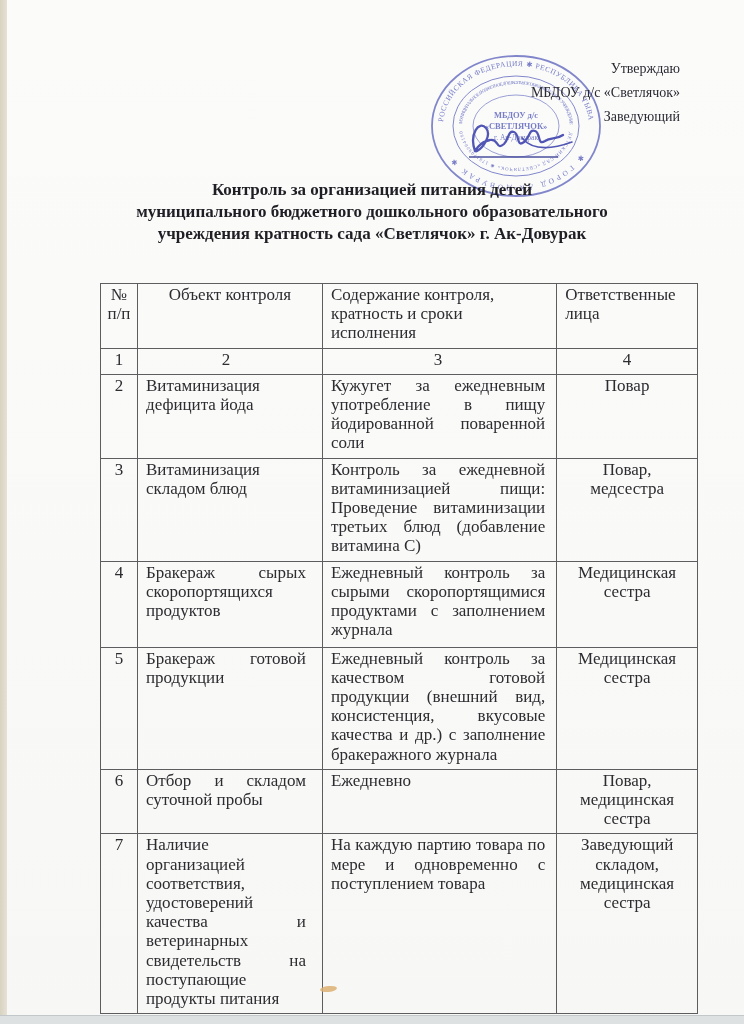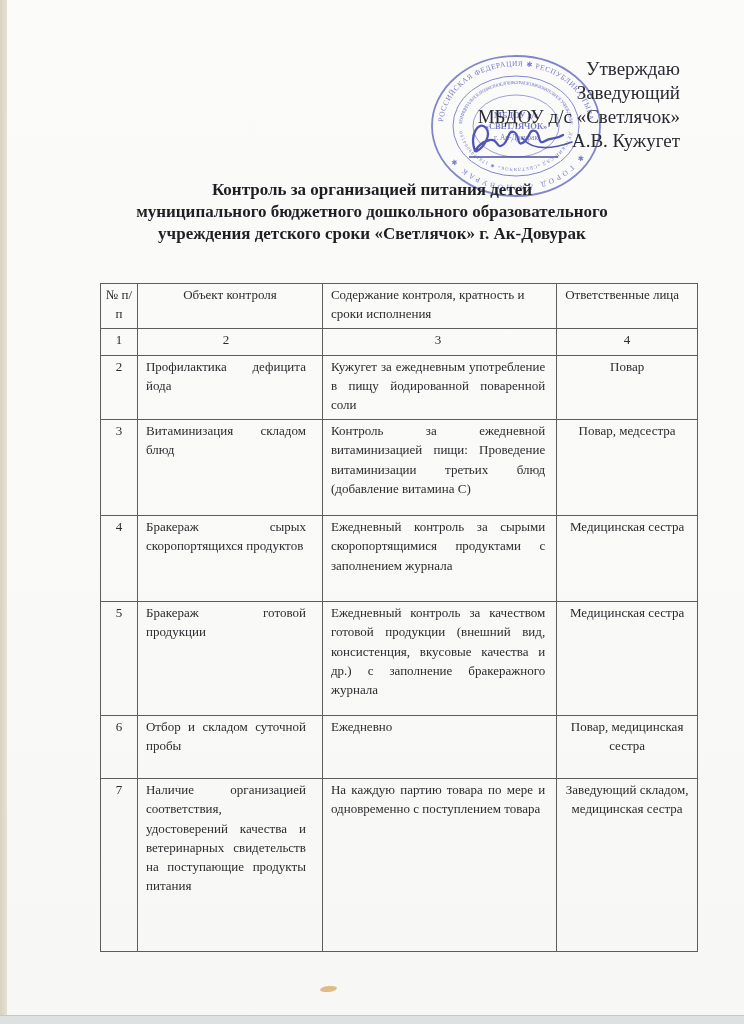--- a/index.html
+++ b/index.html
@@ -16,21 +16,21 @@
     background:linear-gradient(90deg,#d8d2c1,#e6e1d4); 
   }
   .edge-bottom {
     position:absolute; left:0; bottom:0; width:744px; height:9px;
     background:#dde1e2; border-top:1px solid #c2c8ca;
   }
 
   
   .approval {
     position:absolute; top:57px; right:64px; text-align:right;
-    font-size:19px; line-height:24px; color:#2a2a33; white-space:nowrap;
+    font-size:14px; line-height:24px; color:#2a2a33; white-space:nowrap;
   }
 
   
   .signature {
     position:absolute; left:466px; top:116px; width:116px; height:48px;
   }
 
   
   .stamp {
     position:absolute; left:428px; top:50px; width:178px; height:152px;
@@ -42,21 +42,21 @@
   
   .title {
     position:absolute; top:179px; left:0; width:744px; text-align:center;
     font-weight:bold; font-size:17px; line-height:22px; color:#1e1e24;
   }
 
   
   .ctl-table {
     position:absolute; left:100px; top:283px;
     border-collapse:collapse; table-layout:fixed; width:598px;
-    font-size:13px; line-height:19.2px; color:#2c2c31;
+    font-size:17px; line-height:19.2px; color:#2c2c31;
   }
   .ctl-table td {
     border:1px solid #5d5d5f; vertical-align:top;
     padding:1px 8px 5px 8px; overflow:hidden;
   }
   .ctl-table .c-num  { width:36px;  text-align:center; padding:1px 2px; }
   .ctl-table .c-obj  { width:180px; text-align:justify; padding-right:16px; }
   .ctl-table .c-cont { width:228px; text-align:justify; padding-right:11px; }
   .ctl-table .c-resp { width:137px; text-align:center; }
   .ctl-table tr.h-head td  { height:44px; text-align:left; }
@@ -105,56 +105,55 @@
     <text font-size="4.8">
       <textPath href="#arc-inner-bot" startOffset="6" textLength="140">ДЕТСКИЙ САД «СВЕТЛЯЧОК» ✱ 1781709004180</textPath>
     </text>
     <text x="88" y="68" text-anchor="middle" font-size="8.5" font-weight="bold">МБДОУ д/с</text>
     <text x="88" y="79" text-anchor="middle" font-size="8.5" font-weight="bold">«СВЕТЛЯЧОК»</text>
     <text x="88" y="90" text-anchor="middle" font-size="7.5">г. Ак-Довурак</text>
   </svg>
 
   <div class="approval">
     <div>Утверждаю</div>
+    <div>МБДОУ д/с «Светлячок»</div>
     <div>Заведующий</div>
-    <div>МБДОУ д/с «Светлячок»</div>
-    <div>А.В. Кужугет</div>
   </div>
 
   <svg class="signature" viewBox="0 0 116 48" xmlns="http://www.w3.org/2000/svg">
     <g fill="none" stroke="#5156b5" stroke-width="2.3" stroke-linecap="round">
       <path d="M 9,35 C 3,18 13,4 20,12 C 26,19 17,32 11,35 C 7,37 13,26 24,24 C 33,22 30,35 38,28 C 43,23 42,14 48,16 C 54,18 50,32 58,26 C 64,21 63,13 69,15 C 75,17 71,30 79,25 C 85,21 90,24 97,19"></path>
       <path d="M 56,22 C 66,34 84,34 106,26" stroke-width="1.6"></path>
     </g>
     <line x1="3" y1="41" x2="92" y2="41" stroke="#4a4f9e" stroke-width="1.4"></line>
   </svg>
 
   <div class="title">
     <div>Контроль за организацией питания детей</div>
     <div>муниципального бюджетного дошкольного образовательного</div>
-    <div>учреждения детского сроки «Светлячок» г. Ак-Довурак</div>
+    <div>учреждения кратность сада «Светлячок» г. Ак-Довурак</div>
   </div>
 
   <table class="ctl-table">
     <tbody>
       <tr class="h-head">
         <td class="c-num">№ п/п</td>
         <td class="c-obj">Объект контроля</td>
         <td class="c-cont">Содержание контроля, кратность и сроки исполнения</td>
         <td class="c-resp">Ответственные лица</td>
       </tr>
       <tr class="h-nums">
         <td class="c-num">1</td>
         <td class="c-obj">2</td>
         <td class="c-cont">3</td>
         <td class="c-resp">4</td>
       </tr>
       <tr class="h-r0">
         <td class="c-num">2</td>
-        <td class="c-obj">Профилактика дефицита йода</td>
+        <td class="c-obj">Витаминизация дефицита йода</td>
         <td class="c-cont">Кужугет за ежедневным употребление в пищу йодированной поваренной соли</td>
         <td class="c-resp">Повар</td>
       </tr>
       <tr class="h-r1">
         <td class="c-num">3</td>
         <td class="c-obj">Витаминизация складом блюд</td>
         <td class="c-cont">Контроль за ежедневной витаминизацией пищи: Проведение витаминизации третьих блюд (добавление витамина С)</td>
         <td class="c-resp">Повар, медсестра</td>
       </tr>
       <tr class="h-r2">

